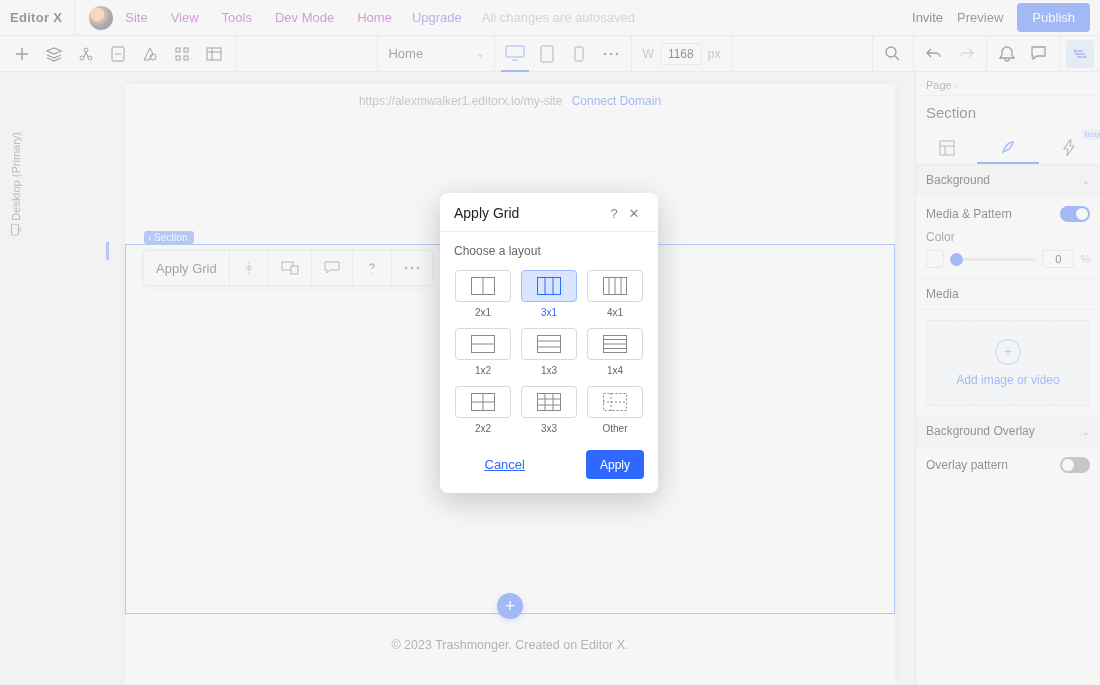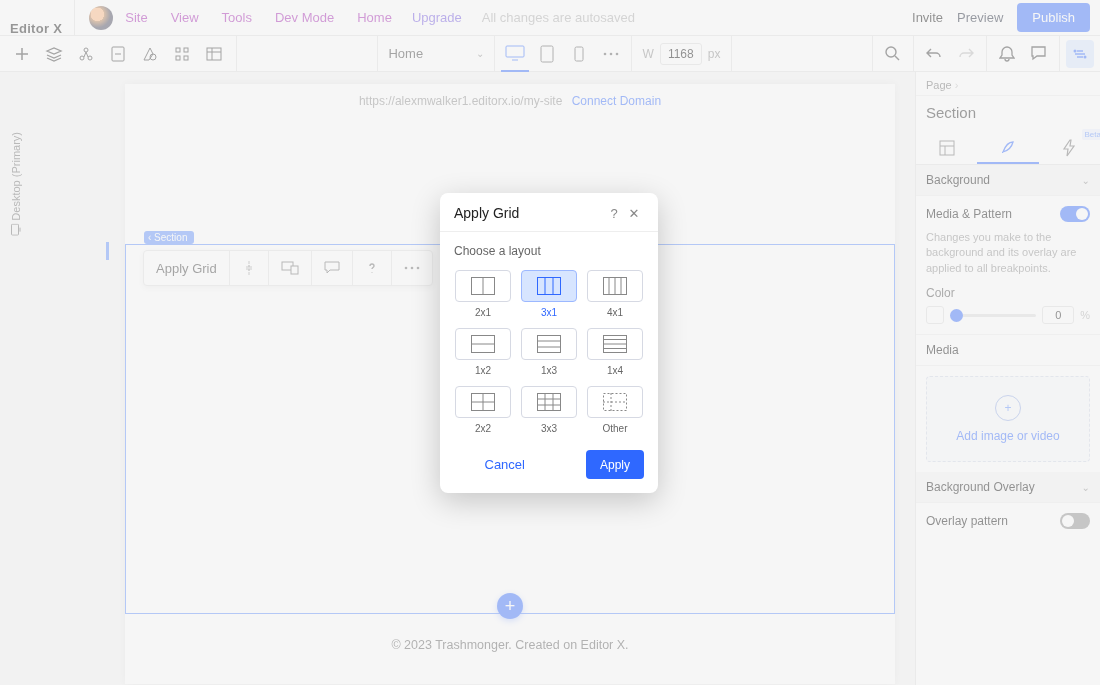--- a/index.html
+++ b/index.html
@@ -1,20 +1,20 @@
 <!DOCTYPE html>
 <html><head>
 <meta charset="utf-8">
 <style>
 * { margin: 0; padding: 0; box-sizing: border-box; font-family: -apple-system, BlinkMacSystemFont, 'Segoe UI', Helvetica, Arial, sans-serif; }
 body { width: 1100px; height: 685px; background: #f5f5f5; overflow: hidden; position: relative; }
 
 
 .topbar { height: 36px; background: #fff; display: flex; align-items: center; padding: 0 10px; border-bottom: 1px solid #e0e0e0; font-size: 13px; }
-.logo { font-weight: 600; margin-right: 10px; padding-right: 12px; border-right: 1px solid #e0e0e0; height:36px; display:flex; align-items:flex-end; color:#111; letter-spacing:0.3px;}
+.logo { font-weight: 600; margin-right: 10px; padding-right: 12px; border-right: 1px solid #e0e0e0; height:36px; display:flex; align-items:center; color:#111; letter-spacing:0.3px;}
 .avatar { width: 24px; height: 24px; border-radius: 50%; background: radial-gradient(circle at 35% 35%, #ffb57a 30%, #bb7f4c 31%, #3b3b50 60%); margin: 0 12px 0 4px; }
 .menu { display: flex; gap: 23px; color: #a21caf; }
 .menu span { cursor: pointer; }
 .upgrade { color: #6d4fe0; margin-left: 20px; }
 .autosaved { color: #aaa; margin-left: 20px; }
 .topbar-right { margin-left: auto; display: flex; align-items: center; gap: 14px; }
 .topbar-right span { cursor:pointer; }
 .preview { color: #0f172a; }
 .publish-btn { background: #2f68ff; color: #fff; padding: 7px 15px; border-radius: 4px; border:none; font-size:13px; cursor:pointer; }
 
@@ -87,21 +87,21 @@
 .modal-sub { padding:0 14px 8px; font-size:12px; color:#666; border-top:1px solid #eee; padding-top:12px;}
 .grid-options { display:grid; grid-template-columns:repeat(3, 56px); gap:10px 10px; padding:4px 14px 6px; justify-content:center; }
 .opt { text-align:center; cursor:pointer; }
 .opt .box { width:56px; height:32px; border:1px solid #d6d9e3; border-radius:4px; display:flex; align-items:center; justify-content:center; background:#fff; }
 .opt.selected .box { background:#d7e5ff; border-color:#9cb8ff; }
 .opt.selected .lbl { color:#2f68ff; }
 .opt .lbl { font-size:10px; color:#666; margin-top:5px; display:block; }
 .opt-svg { stroke:#888; fill:none; }
 .opt.selected .opt-svg { stroke:#2f68ff; }
 .modal-foot { display:flex; justify-content:flex-end; gap:6px; padding:10px 14px 14px; }
-.btn-cancel { background:none; border:none; color:#2f68ff; font-size:13px; padding:7px 10px; cursor:pointer; }
+.btn-cancel { background:none; border:none; color:#2f68ff; font-size:13px; padding:7px 10px; cursor:pointer;text-decoration:underline; }
 .btn-apply { background:#2f68ff; color:#fff; border:none; border-radius:4px; padding:7px 14px; font-size:12px; cursor:pointer;margin-left:45px; }
 
 svg { display:block; }
 .chev { font-size:10px; color:#888; }
 </style>
 </head>
 <body>
 
 <div class="topbar">
   <div class="logo">
@@ -338,21 +338,20 @@
     <span>Background</span>
       <span class="chev">⌄</span>
   </div>
   <div class="rp-body">
     <div class="rp-row">
       <span>Media &amp; Pattern</span>
       <div class="toggle">
           <div class="knob"></div>
         </div>
     </div>
-    <div class="rp-hint">Changes you make to the background and its overlay are applied to all breakpoints.</div>
     <div style="font-size:12px;color:#444;margin-bottom:6px;">Color</div>
     <div class="color-row">
       <div class="swatch"></div>
       <div class="slider">
           <div class="thumb"></div>
         </div>
       <input class="num-input" value="0" style="">
       <span class="pct">%</span>
     </div>
   </div>

